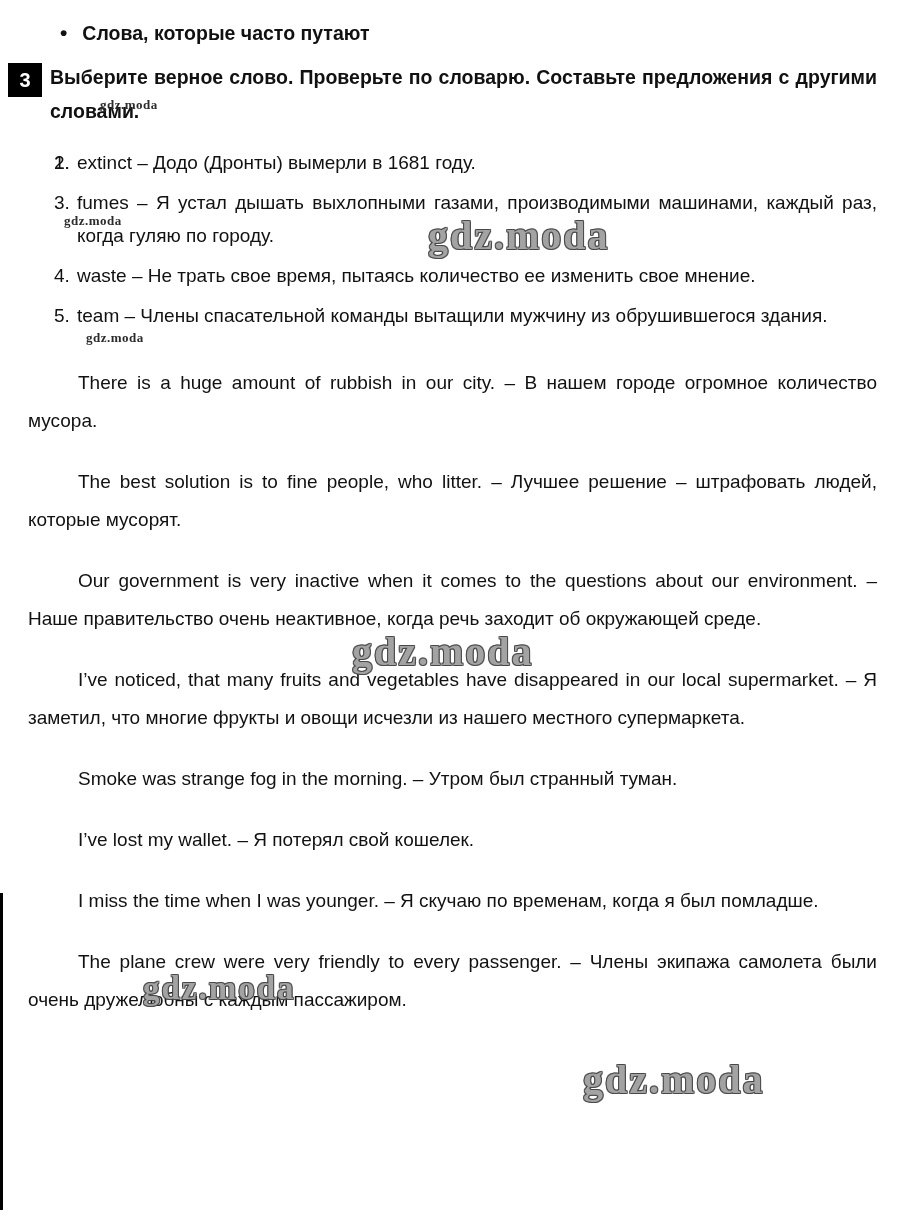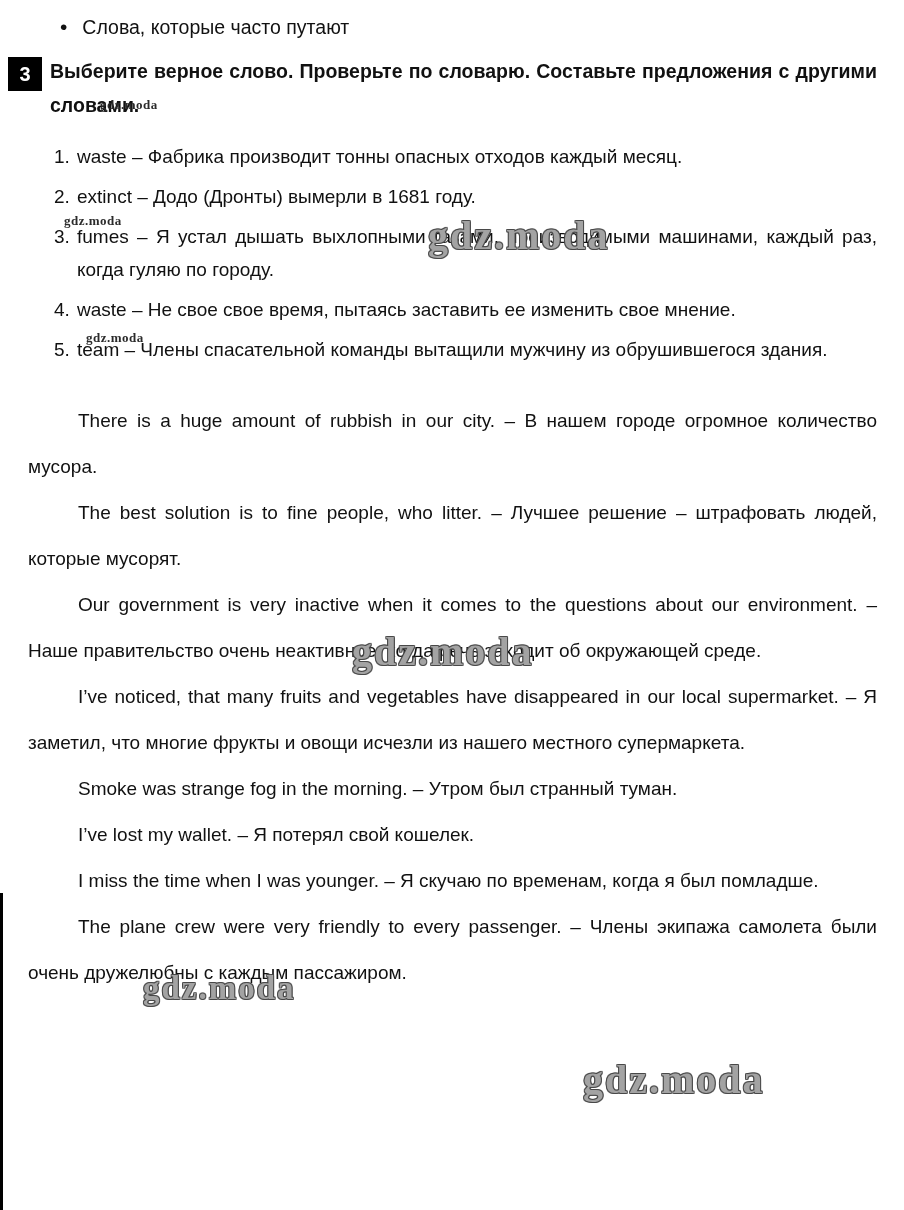--- a/index.html
+++ b/index.html
@@ -5,39 +5,39 @@
   * { margin: 0; padding: 0; box-sizing: border-box; }
   html, body { background: #ffffff; }
   body {
     width: 904px; height: 1210px;
     font-family: "Liberation Sans", sans-serif;
     color: #111111;
     overflow: hidden;
   }
   .page { position: relative; width: 904px; height: 1210px; overflow: hidden; padding-top: 8px; background: #ffffff; }
 
-  .top-bullet { margin: 6px 28px 0 60px; font-weight: normal; font-size: 19.5px; line-height: 26px; }
+  .top-bullet { margin: 12px 28px 0 60px; font-weight: bold; font-size: 19.5px; line-height: 26px; }
   .top-bullet .bullet { display: inline-block; margin-right: 15px; font-size: 21px; }
 
   .exercise-head {
     position: relative; margin: 14px 27px 0 0; padding-left: 50px;
     font-weight: bold; font-size: 19.5px; line-height: 34px; text-align: justify;
   }
   .ex-badge {
     position: absolute; left: 8px; top: 3px; width: 34px; height: 34px;
     background: #000000; color: #ffffff; font-size: 20px; line-height: 34px;
     text-align: center; display: block; text-indent: 0;
   }
 
   .list { margin: 18px 27px 0 54px; font-size: 19px; }
   .li { position: relative; padding-left: 23px; line-height: 33px; margin-bottom: 7px; text-align: justify; }
   .li .num { position: absolute; left: 0; top: 0; }
 
   .paras { margin: 32px 27px 0 28px; font-size: 19px; }
-  .paras p { line-height: 46px; text-indent: 50px; text-align: justify; }
+  .paras p { line-height: 38px; text-indent: 50px; text-align: justify; margin-top: 23px; }
 
   .watermark {
     position: absolute;
     font-family: Liberation Serif, serif;
     font-weight: bold;
     letter-spacing: 2px;
     color: rgba(255,255,255,0.5);
     text-shadow:
       1px 0 rgba(70,70,70,.85), -1px 0 rgba(70,70,70,.85),
       0 1px rgba(70,70,70,.85), 0 -1px rgba(70,70,70,.85),
@@ -69,33 +69,32 @@
   </div>
 
   <div class="exercise-head">
     <span class="ex-badge">3</span>
     <span>Выберите верное слово. Проверьте по словарю. Составьте предложения с другими словами.</span>
   </div>
 
   <div class="list">
     <div class="li">
       <span class="num">1.</span>
-      <span>waste – Фабрика производит тонны опасных отходов каждый месяц.</span>
     </div>
     <div class="li">
       <span class="num">2.</span>
       <span>extinct – Додо (Дронты) вымерли в 1681 году.</span>
     </div>
     <div class="li">
       <span class="num">3.</span>
       <span>fumes – Я устал дышать выхлопными газами, производимыми машинами, каждый раз, когда гуляю по городу.</span>
     </div>
     <div class="li">
       <span class="num">4.</span>
-      <span>waste – Не свое свое время, пытаясь заставить ее изменить свое мнение.</span>
+      <span>waste – Не трать свое время, пытаясь количество ее изменить свое мнение.</span>
     </div>
     <div class="li">
       <span class="num">5.</span>
       <span>team – Члены спасательной команды вытащили мужчину из обрушившегося здания.</span>
     </div>
   </div>
 
   <div class="paras">
     <p>There is a huge amount of rubbish in our city. – В нашем городе огромное количество мусора.</p>
     <p>The best solution is to fine people, who litter. – Лучшее решение – штрафовать людей, которые мусорят.</p>

